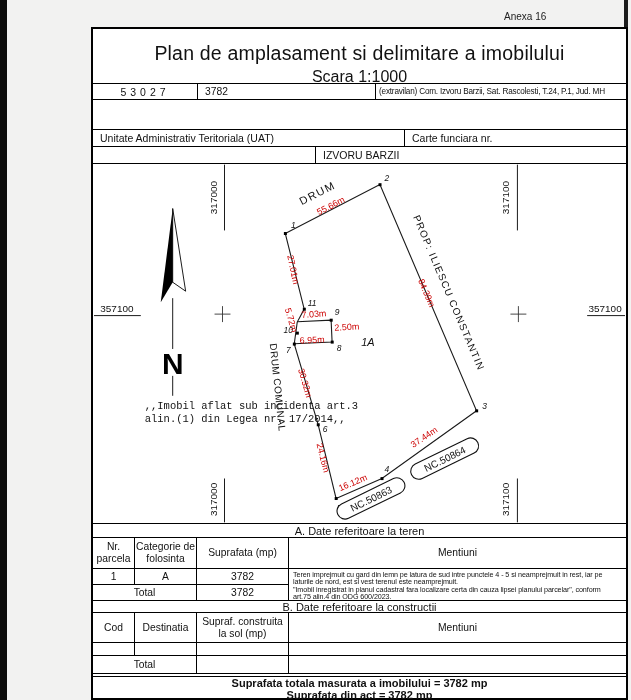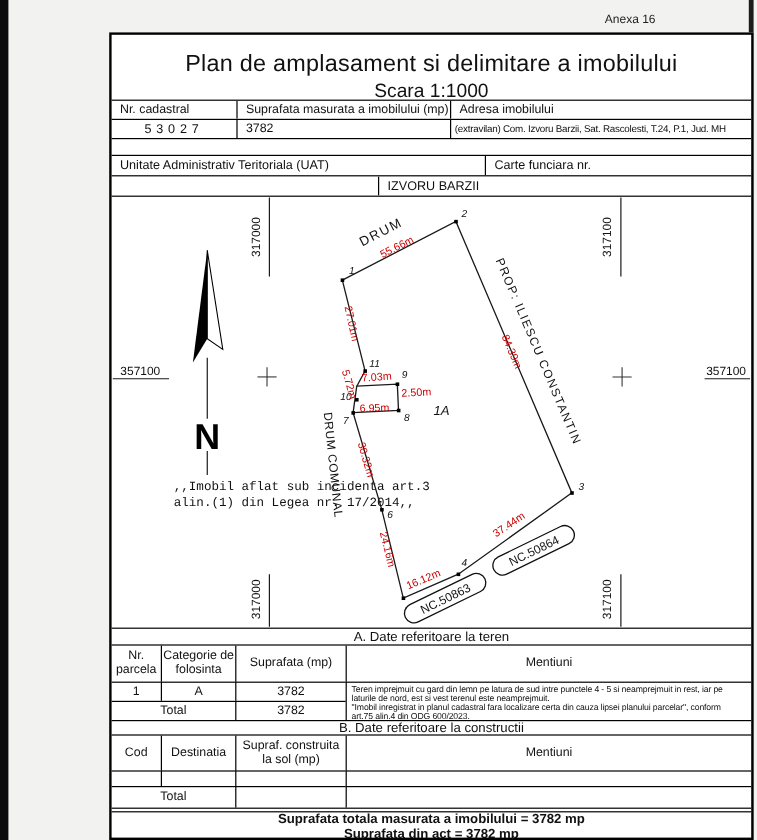--- a/index.html
+++ b/index.html
@@ -85,25 +85,20 @@
 
 <div class="page">
 
   <div class="sec title-block">
     <div class="doc-title">Plan de amplasament si delimitare a imobilului</div>
     <div class="doc-scale">Scara 1:1000</div>
   </div>
 
   <div class="sec" id="t1">
     <div class="trow">
-      <div class="tcell c1 pad">Nr. cadastral</div>
-      <div class="tcell c2 pad">Suprafata masurata a imobilului (mp)</div>
-      <div class="tcell c3 pad">Adresa imobilului</div>
-    </div>
-    <div class="trow">
       <div class="tcell c1 sp53027">53027</div>
       <div class="tcell c2 pad">3782</div>
       <div class="tcell c3 addr">(extravilan) Com. Izvoru Barzii, Sat. Rascolesti, T.24, P.1, Jud. MH</div>
     </div>
   </div>
 
   <div class="sec" id="t2">
     <div class="trow">
       <div class="tcell c2 pad">Unitate Administrativ Teritoriala (UAT)</div>
       <div class="tcell c1 pad">Carte funciara nr.</div>

